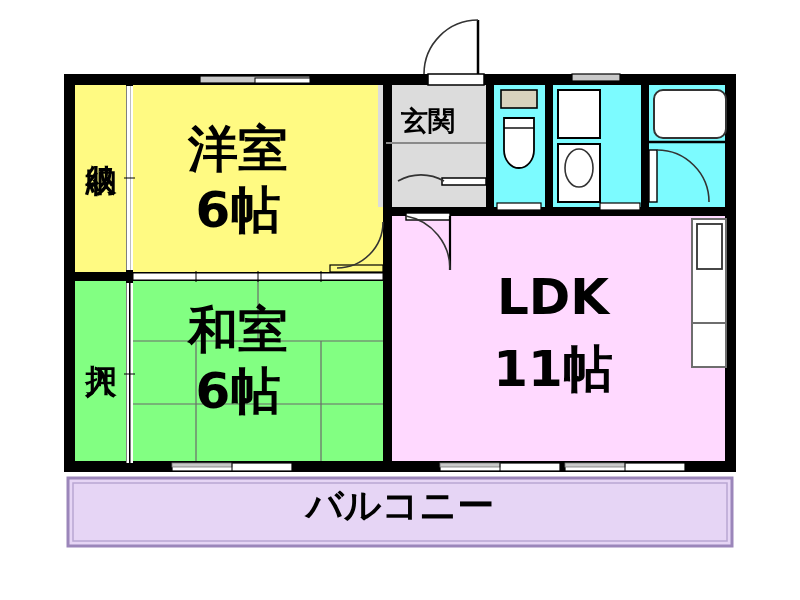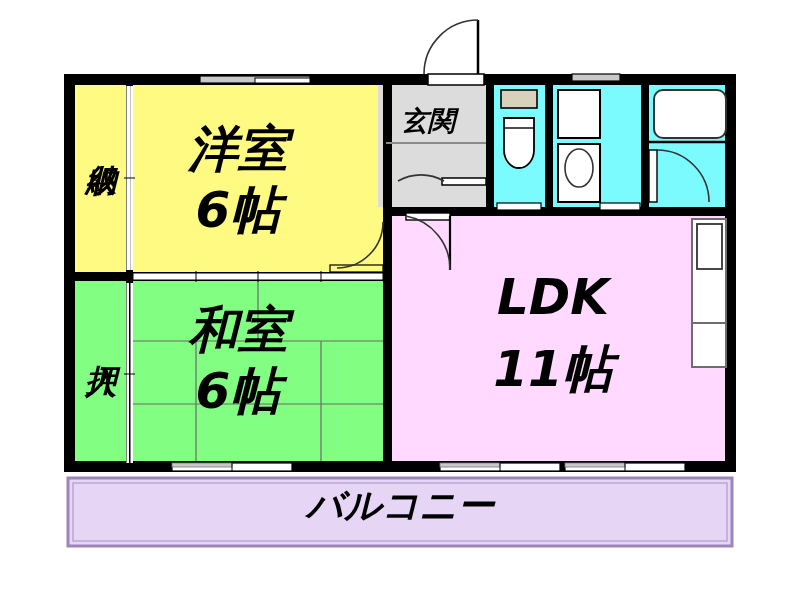--- a/index.html
+++ b/index.html
@@ -11,21 +11,20 @@
     width: 800px;
     height: 600px;
     font-family: "DejaVu Sans", "Liberation Sans", sans-serif;
     overflow: hidden;
   }
   #floorplan-root {
     position: relative;
     width: 800px;
     height: 424px;
     background: #fdba74;
-    font-style: italic;
   }
   svg.plan {
     display: block;
     width: 800px;
     height: 600px;
   }
   text.room-label {
     font-family: "DejaVu Sans", "Liberation Sans", sans-serif;
     font-weight: bold;
     fill: #000000;

